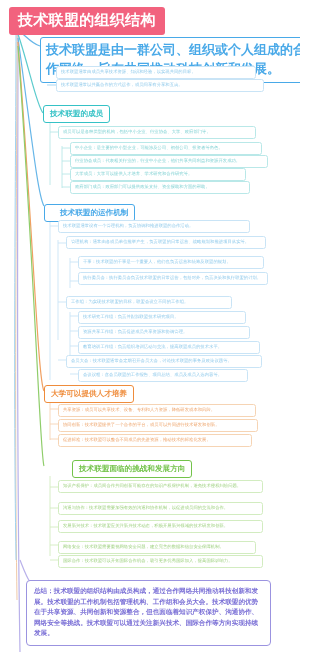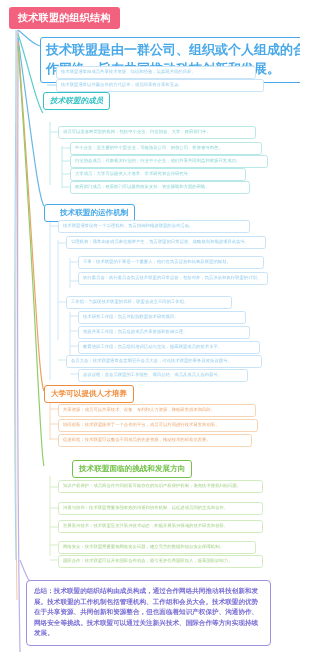--- a/index.html
+++ b/index.html
@@ -9,21 +9,21 @@
     font-family: "Liberation Sans", "DejaVu Sans", sans-serif;
     overflow: hidden;
   }
   #canvas { position: relative; width: 300px; height: 652px; }
   #wires { position: absolute; inset: 0; width: 300px; height: 652px; pointer-events: none; }
 
   .root-node {
     position: absolute; left: 9px; top: 7px;
     background: #f2627e;
     color: #ffffff;
-    font-size: 10px; font-weight: bold;
+    font-size: 15px; font-weight: bold;
     letter-spacing: .3px;
     padding: 5px 9px 6px 9px;
     border-radius: 3px;
     line-height: 1.1;
     white-space: nowrap;
   }
 
   .branch-title {
     position: absolute;
     border: 1.3px solid #49a9e8;
@@ -140,21 +140,21 @@
     <path d="M50,545 L58,545" stroke="#d2ecc0" stroke-width=".9" fill="none"></path>
     <path d="M50,560 L58,560" stroke="#d2ecc0" stroke-width=".9" fill="none"></path>
   </svg>
 
   <div class="root-node">技术联盟的组织结构</div>
 
   <div class="wide-node" style="left:40px; top:37px; width:276px; border-width:1.3px; border-color:#49a9e8; color:#49a9e8; font-size:13px;">技术联盟是由一群公司、组织或个人组成的合作网络，旨在共同推动科技创新和发展。</div>
   <div class="leaf" style="left:56px; top:66px; width:200px;">技术联盟通常由成员共享技术资源、知识和经验，以实现共同的目标。</div>
   <div class="leaf" style="left:56px; top:79px; width:208px;">技术联盟通常以共赢合作的方式运作，成员间享有分享和互惠。</div>
 
-  <div class="branch-title teal" style="left:43px; top:92px;font-style:italic;">技术联盟的成员</div>
+  <div class="branch-title teal" style="left:43px; top:105px;">技术联盟的成员</div>
   <div class="leaf teal" style="left:58px; top:126px; width:198px;">成员可以是各种类型的机构，包括中小企业、行业协会、大学、政府部门等。</div>
   <div class="leaf teal" style="left:70px; top:142px; width:192px;">中小企业：是主要的中小型企业，可能涉及公司、初创公司、投资者等角色。</div>
   <div class="leaf teal" style="left:70px; top:155px; width:198px;">行业协会成员：代表相关行业的，行业中小企业，他们共享共同利益和资源开发成功。</div>
   <div class="leaf teal" style="left:70px; top:168px; width:176px;">大学成员：大学可以提供人才培养、学术研究和合作研究等。</div>
   <div class="leaf teal" style="left:70px; top:181px; width:180px;">政府部门成员：政府部门可以提供政策支持、资金援助和方面的帮助。</div>
 
   <div class="branch-title" style="left:44px; top:204px;padding-left:15px;">技术联盟的运作机制</div>
   <div class="leaf" style="left:58px; top:220px; width:192px;">技术联盟通常设有一个管理机构，负责协调和推进联盟的合作活动。</div>
   <div class="leaf" style="left:66px; top:236px; width:200px;">管理机构：通常由各成员单位推举产生，负责联盟的日常运营、战略规划和推进项目落实等。</div>
   <div class="leaf" style="left:78px; top:256px; width:186px;">干事：技术联盟的干事是一个重要人，他们也负责运营和统筹及联盟的规划。</div>

